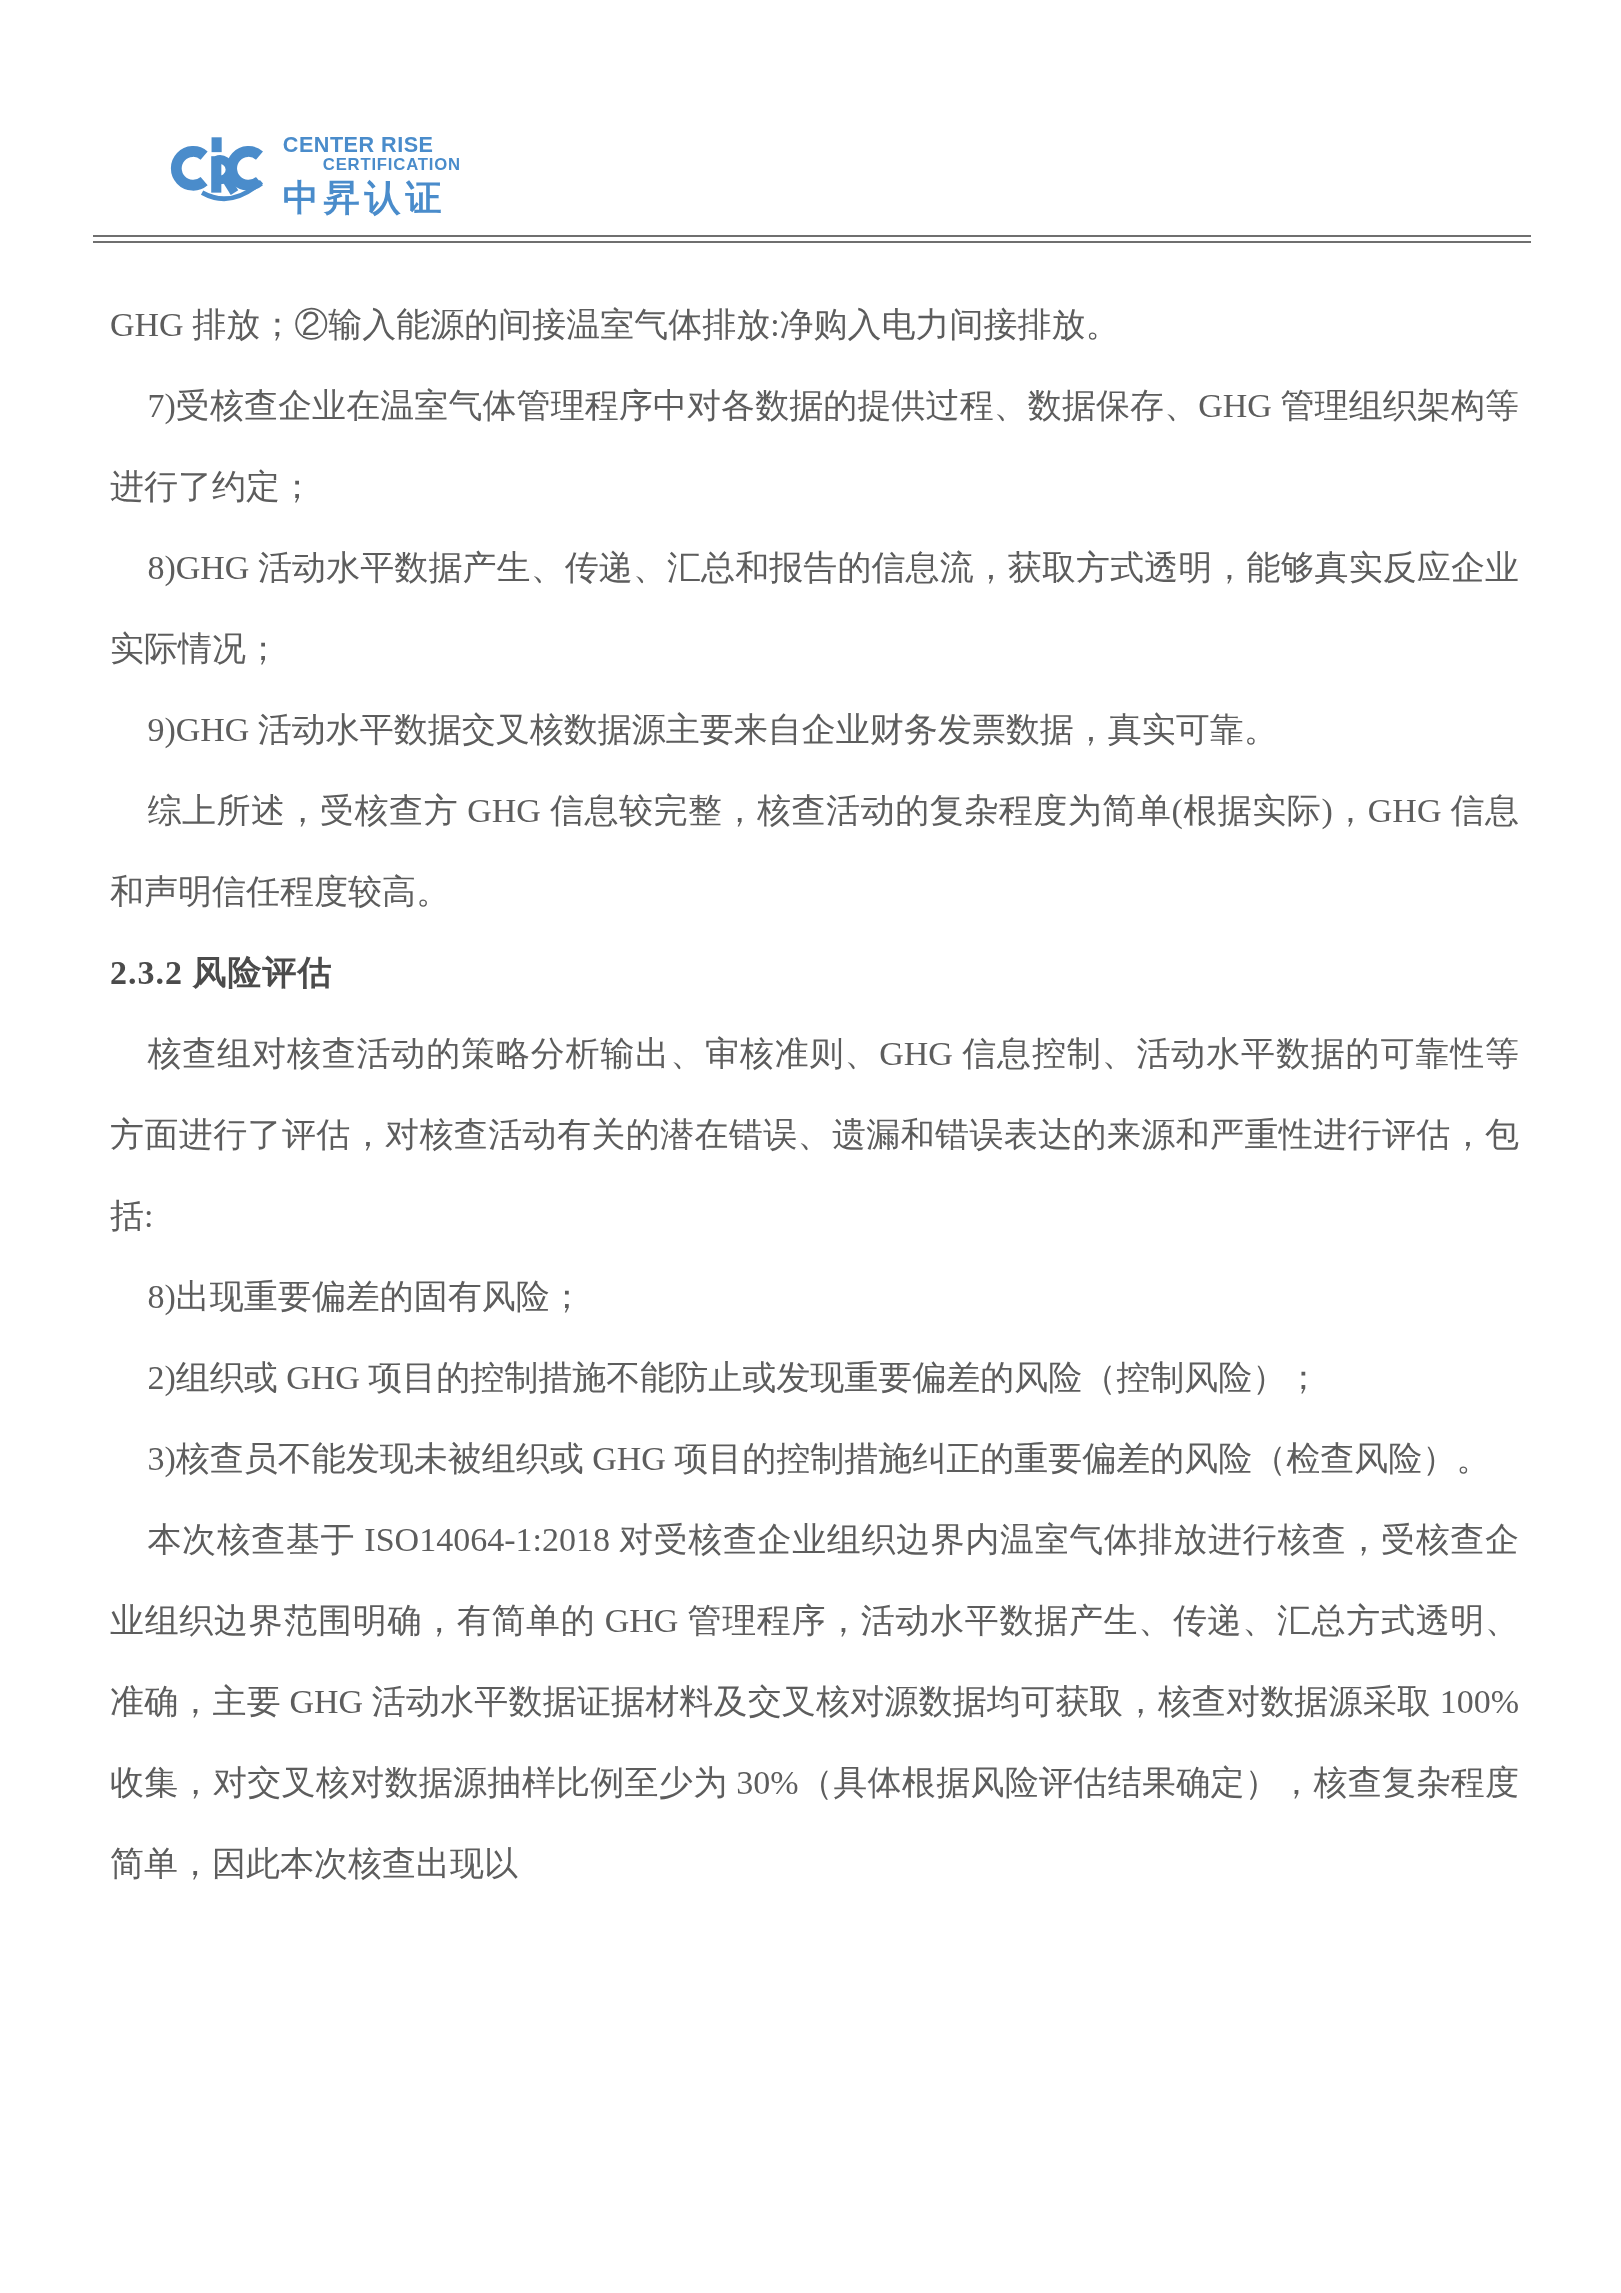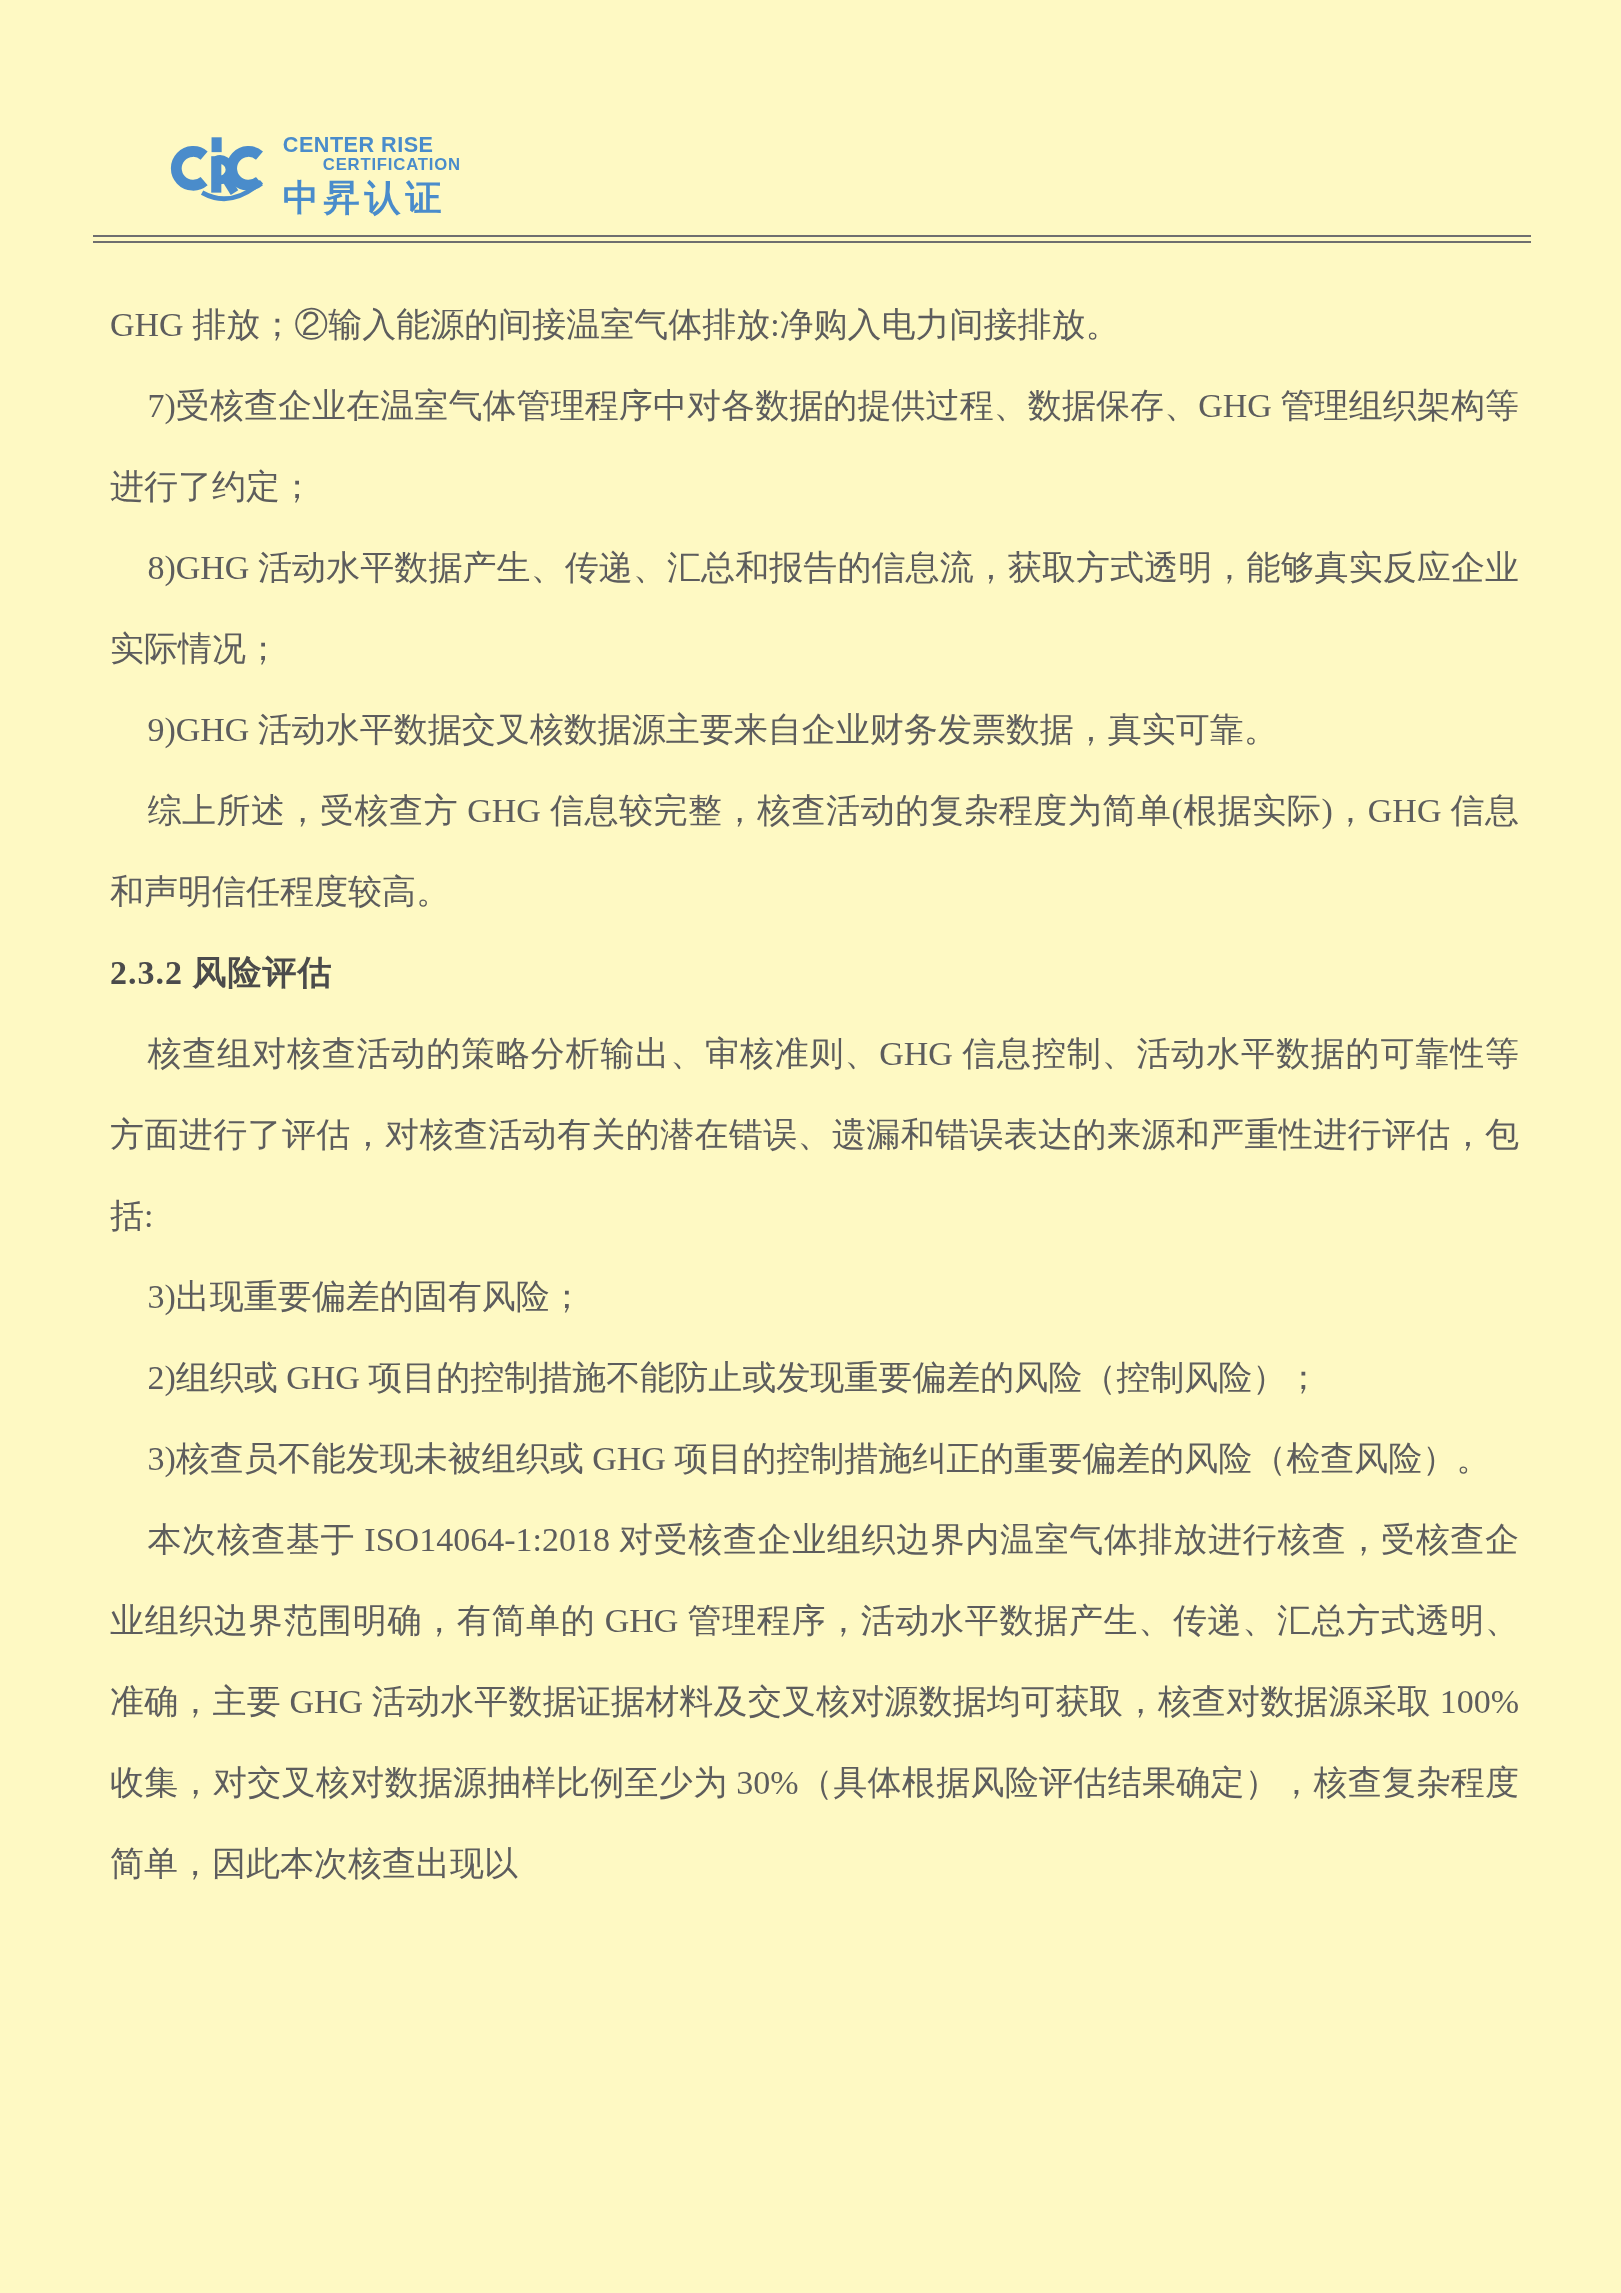--- a/index.html
+++ b/index.html
@@ -5,21 +5,21 @@
   html, body {
     margin: 0;
     padding: 0;
     background: #e8e8e8;
   }
   .page {
     position: relative;
     width: 1621px;
     height: 2294px;
     margin: 0 auto;
-    background: #fef9c3;
+    background: #ffffff;
     overflow: hidden;
     font-family: "Liberation Serif", "DejaVu Serif", serif;
   }
 
   
   .logo {
     position: absolute;
     left: 167px;
     top: 122px;
     display: flex;
@@ -122,20 +122,20 @@
   <div class="header-rule"></div>
 
   <div class="body-text">
     <p class="para plain">GHG 排放；②输入能源的间接温室气体排放:净购入电力间接排放。</p>
     <p class="para indent">7)受核查企业在温室气体管理程序中对各数据的提供过程、数据保存、GHG 管理组织架构等进行了约定；</p>
     <p class="para indent">8)GHG 活动水平数据产生、传递、汇总和报告的信息流，获取方式透明，能够真实反应企业实际情况；</p>
     <p class="para indent">9)GHG 活动水平数据交叉核数据源主要来自企业财务发票数据，真实可靠。</p>
     <p class="para indent">综上所述，受核查方 GHG 信息较完整，核查活动的复杂程度为简单(根据实际)，GHG 信息和声明信任程度较高。</p>
     <p class="para heading">2.3.2 风险评估</p>
     <p class="para indent">核查组对核查活动的策略分析输出、审核准则、GHG 信息控制、活动水平数据的可靠性等方面进行了评估，对核查活动有关的潜在错误、遗漏和错误表达的来源和严重性进行评估，包括:</p>
-    <p class="para indent">3)出现重要偏差的固有风险；</p>
+    <p class="para indent">8)出现重要偏差的固有风险；</p>
     <p class="para indent">2)组织或 GHG 项目的控制措施不能防止或发现重要偏差的风险（控制风险）；</p>
     <p class="para indent">3)核查员不能发现未被组织或 GHG 项目的控制措施纠正的重要偏差的风险（检查风险）。</p>
     <p class="para indent">本次核查基于 ISO14064-1:2018 对受核查企业组织边界内温室气体排放进行核查，受核查企业组织边界范围明确，有简单的 GHG 管理程序，活动水平数据产生、传递、汇总方式透明、准确，主要 GHG 活动水平数据证据材料及交叉核对源数据均可获取，核查对数据源采取 100%收集，对交叉核对数据源抽样比例至少为 30%（具体根据风险评估结果确定），核查复杂程度简单，因此本次核查出现以</p>
   </div>
 
 </div>
 
 
 </body></html>

